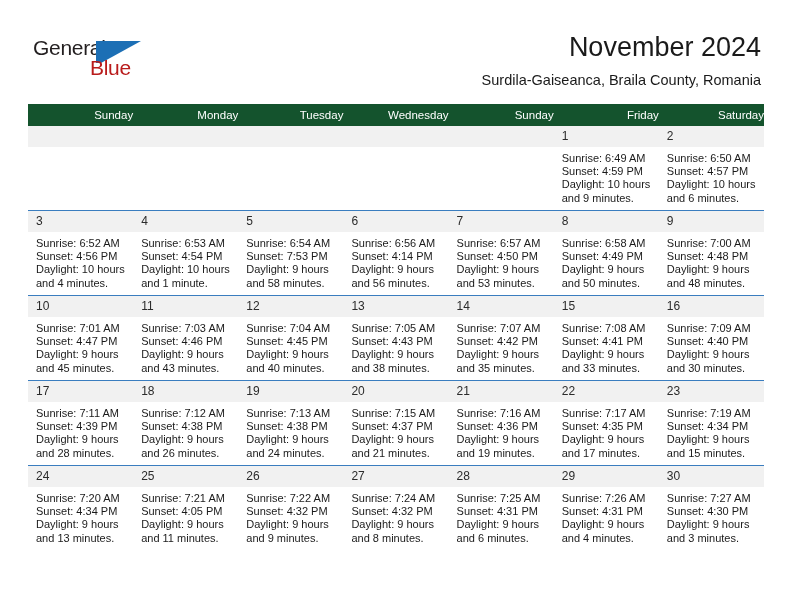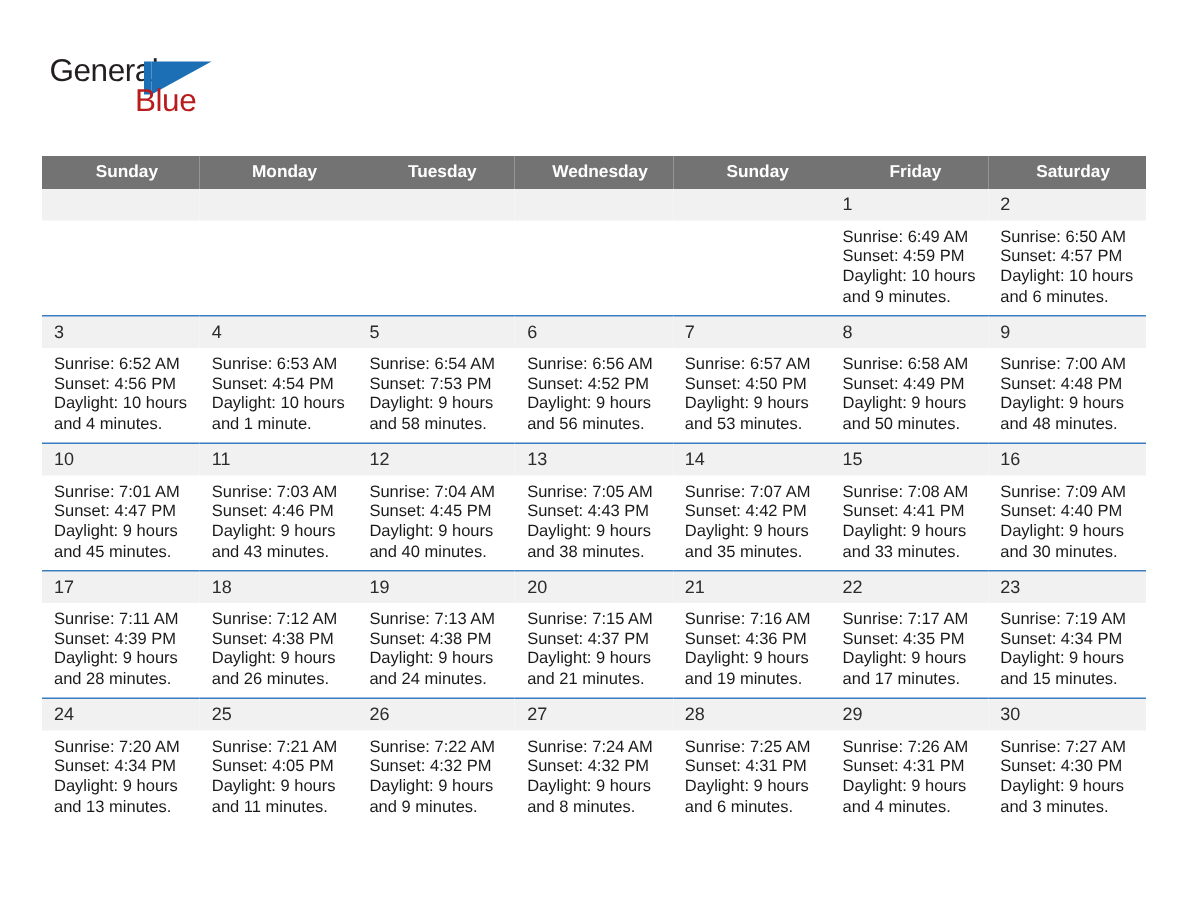--- a/index.html
+++ b/index.html
@@ -103,25 +103,25 @@
   
   .calendar {
     position: absolute;
     left: 28px;
     top: 104px;
     width: 736px;
     border-collapse: collapse;
     table-layout: fixed;
   }
   .calendar th {
-    background: #737373;
+    background: #14532d;
     color: #ffffff;
     font-size: 11.5px;
-    font-weight: bold;
-    text-align: center;
+    font-weight: normal;
+    text-align: right;
     padding: 5px 0 5px 8px;
     height: 11px;
     border: none;
   }
   .calendar td {
     vertical-align: top;
     padding: 0;
     border: none;
     border-top: 1px solid #3a7dbf;
     height: 84px;
@@ -163,20 +163,24 @@
 
     <div class="logo">
       <span class="logo-general">General</span>
       <span class="logo-mark">
         <span class="bar"></span>
         <span class="tri"></span>
       </span>
       <span class="logo-blue">Blue</span>
     </div>
 
+    <div class="title-block">
+      <div class="cal-title">November 2024</div>
+      <div class="cal-subtitle">Surdila-Gaiseanca, Braila County, Romania</div>
+    </div>
 
   </div>
 
   <table class="calendar">
     <thead>
       <tr>
         <th>Sunday</th>
         <th>Monday</th>
         <th>Tuesday</th>
         <th>Wednesday</th>
@@ -241,21 +245,21 @@
             <div class="info">
               <div>Sunrise: 6:54 AM</div>
               <div>Sunset: 7:53 PM</div>
               <div class="daylight">Daylight: 9 hours and 58 minutes.</div>
             </div>
           </td>
           <td>
             <div class="daynum">6</div>
             <div class="info">
               <div>Sunrise: 6:56 AM</div>
-              <div>Sunset: 4:52 PM</div>
+              <div>Sunset: 4:14 PM</div>
               <div class="daylight">Daylight: 9 hours and 56 minutes.</div>
             </div>
           </td>
           <td>
             <div class="daynum">7</div>
             <div class="info">
               <div>Sunrise: 6:57 AM</div>
               <div>Sunset: 4:50 PM</div>
               <div class="daylight">Daylight: 9 hours and 53 minutes.</div>
             </div>

